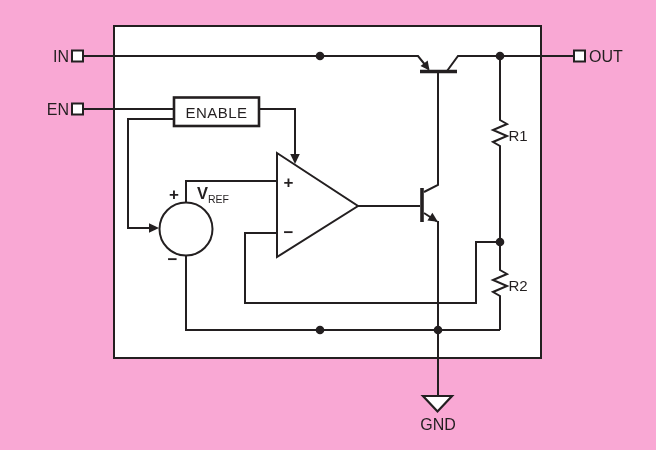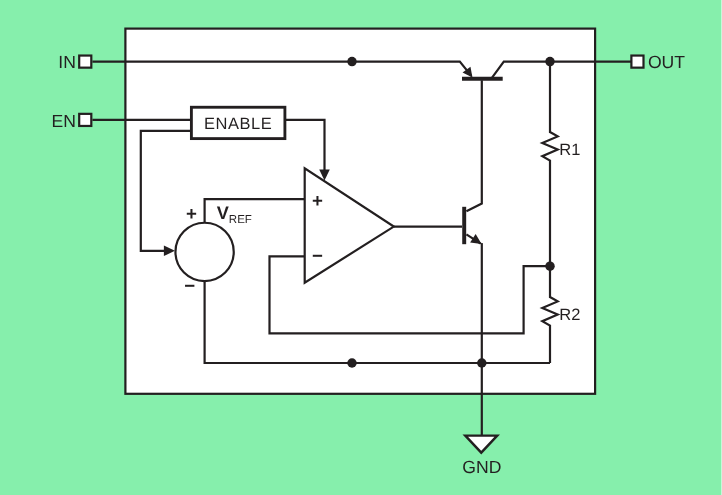--- a/index.html
+++ b/index.html
@@ -7,21 +7,21 @@
     padding: 0;
     background: #ffffff;
     width: 656px;
     height: 450px;
     overflow: hidden;
   }
   .canvas {
     position: relative;
     width: 656px;
     height: 450px;
-    background: #86efac;
+    background: #f9a8d4;
   }
   svg {
     display: block;
   }
   .wire {
     fill: none;
     stroke: #231f20;
     stroke-width: 2;
     stroke-linecap: butt;
     stroke-linejoin: miter;

